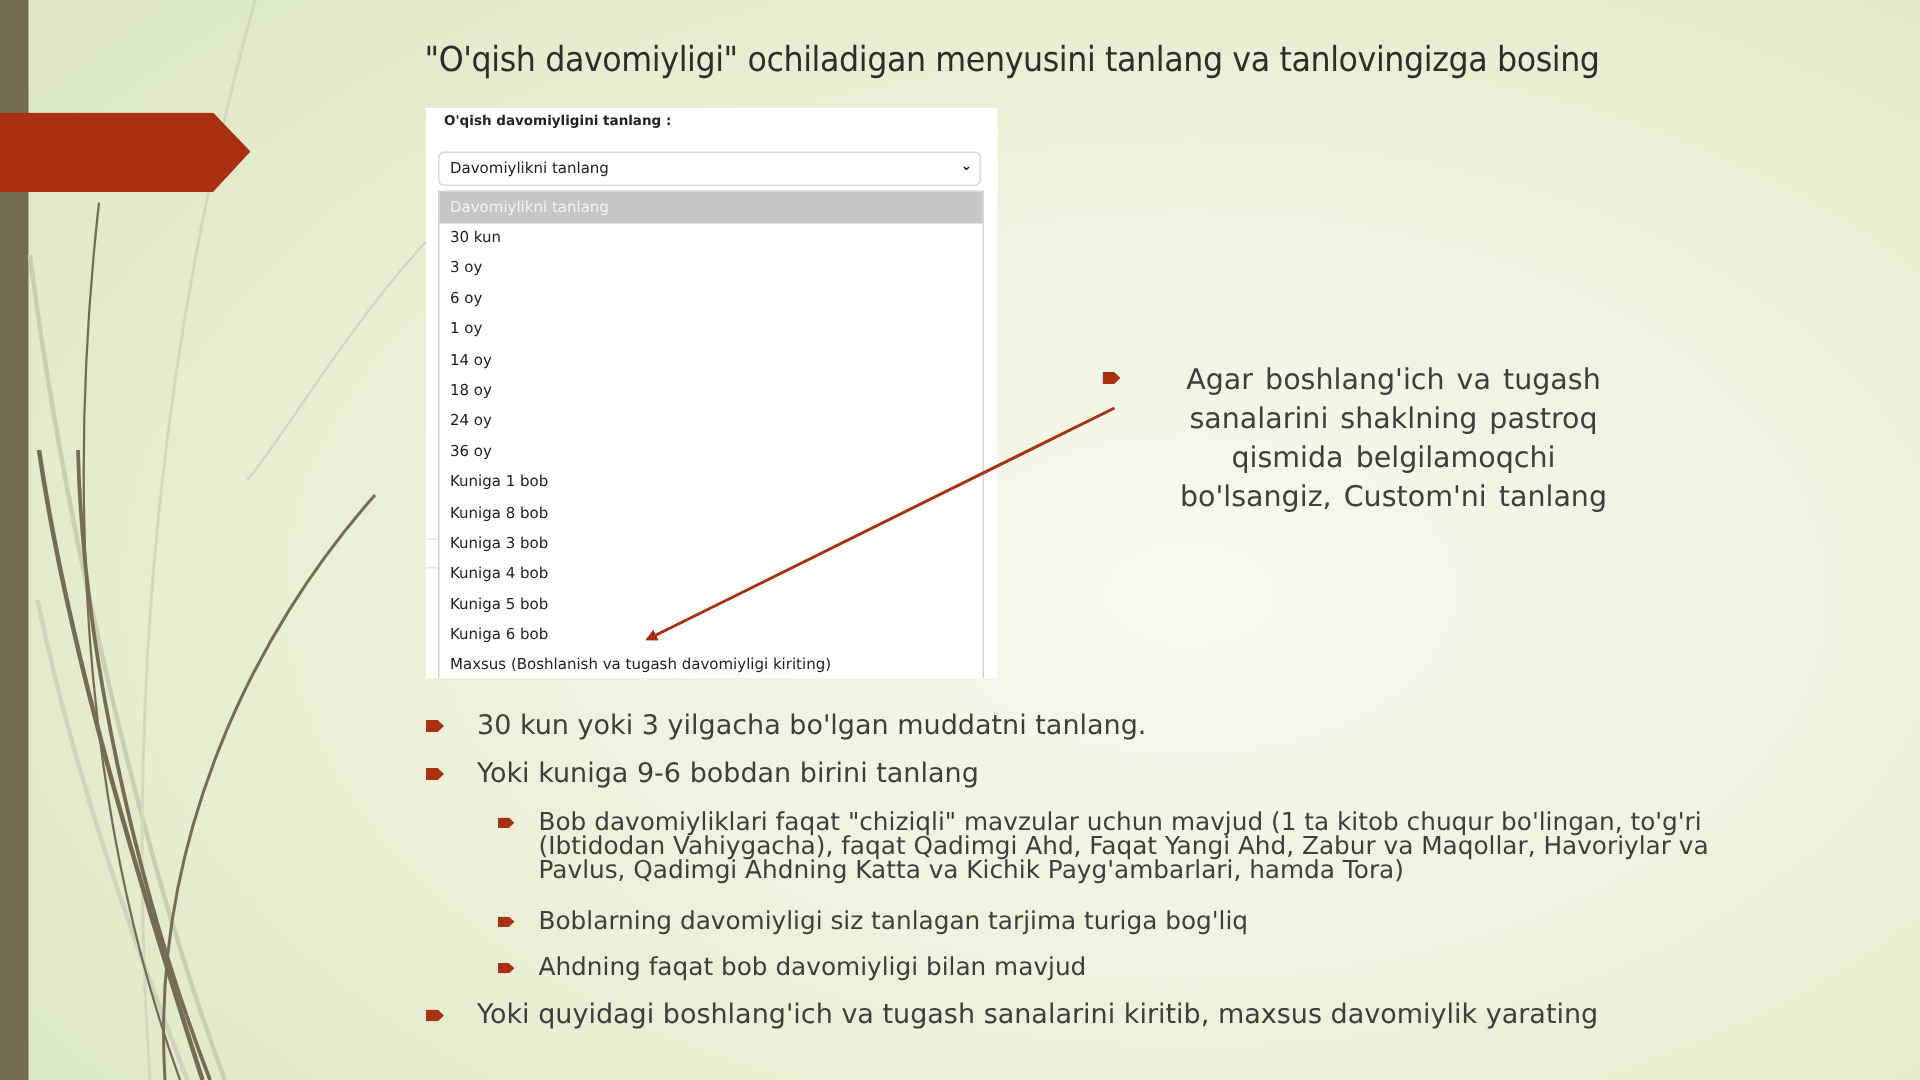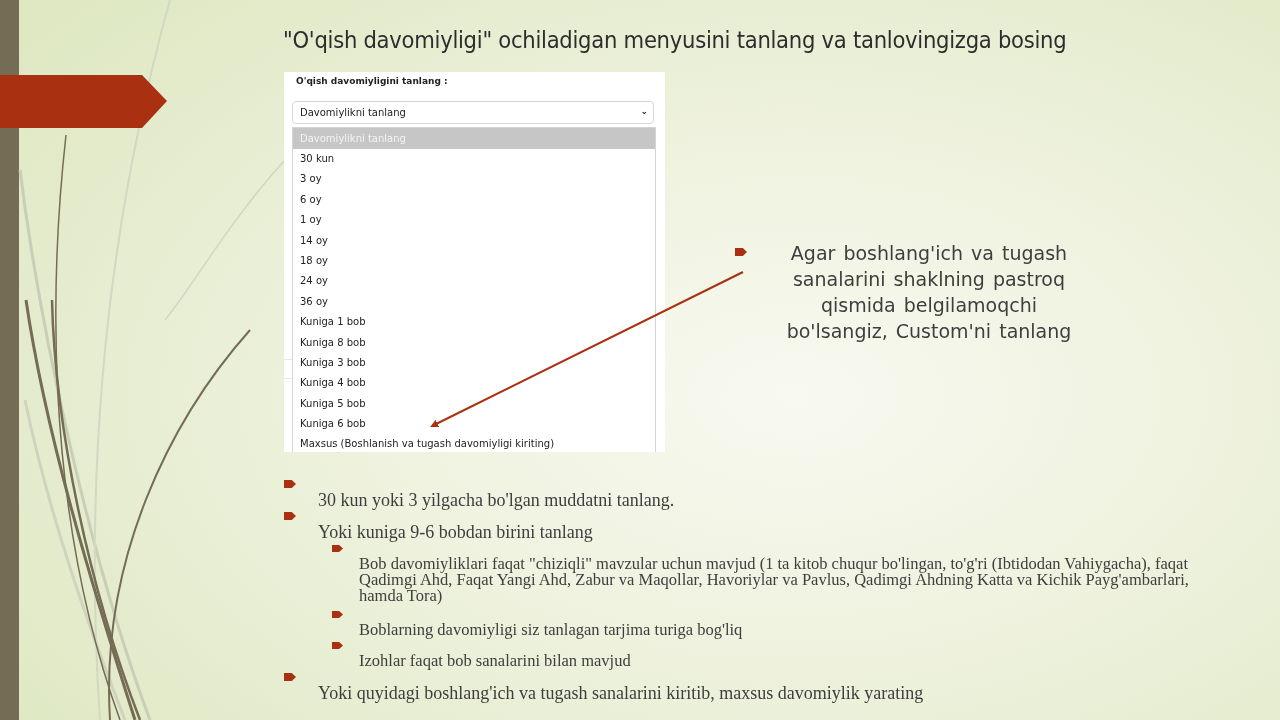--- a/index.html
+++ b/index.html
@@ -70,21 +70,21 @@
     }
     .callout .bullet { position: absolute; left: 0; top: 8px; }
     .callout .text {
       position: absolute; left: 34px; top: 0; width: 320px;
       font-size: 19px; line-height: 26px; color: #3e3e3e; word-spacing: 2px; text-align: center;
     }
 
     .main-list { position: absolute; left: 284px; top: 470px; width: 960px; }
     .li { position: absolute; white-space: nowrap; color: #3e3e3e; }
     .li .bullet { position: absolute; left: 0; }
-    .li .text { position: absolute; left: 34px; top: 16px; font-family: Liberation Serif, serif; }
+    .li .text { position: absolute; left: 34px; top: 0; }
     .li.l1 { font-size: 18px; line-height: 24px; }
     .li.l1 .bullet { top: 8px; }
     .li.l2 { font-size: 16.5px; line-height: 16px; }
     .li.l2 .bullet { top: 5px; left: 48px; width: 11px; height: 7px; }
     .li.l2 .text { left: 75px; white-space: normal; width: 840px; }
   </style>
 </head>
 <body>
 
 <div class="left-strip"></div>
@@ -158,19 +158,19 @@
   <div class="li l2" style="top:70px; width:960px;">
     <span class="bullet"></span>
     <span class="text">Bob davomiyliklari faqat "chiziqli" mavzular uchun mavjud (1 ta kitob chuqur bo'lingan, to'g'ri (Ibtidodan Vahiygacha), faqat Qadimgi Ahd, Faqat Yangi Ahd, Zabur va Maqollar, Havoriylar va Pavlus, Qadimgi Ahdning Katta va Kichik Payg'ambarlari, hamda Tora)</span>
   </div>
   <div class="li l2" style="top:136px; width:960px;">
     <span class="bullet"></span>
     <span class="text">Boblarning davomiyligi siz tanlagan tarjima turiga bog'liq</span>
   </div>
   <div class="li l2" style="top:167px; width:960px;">
     <span class="bullet"></span>
-    <span class="text">Izohlar faqat bob sanalarini bilan mavjud</span>
+    <span class="text">Ahdning faqat bob davomiyligi bilan mavjud</span>
   </div>
   <div class="li l1" style="top:195px">
     <span class="bullet"></span>
     <span class="text">Yoki quyidagi boshlang'ich va tugash sanalarini kiritib,  maxsus davomiylik yarating</span>
   </div>
 </div>
 
 </body></html>

